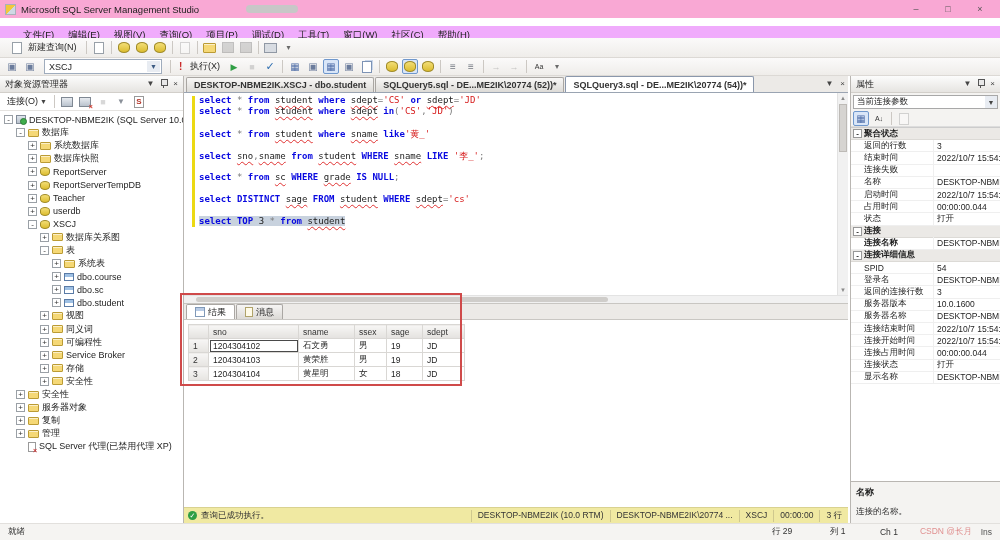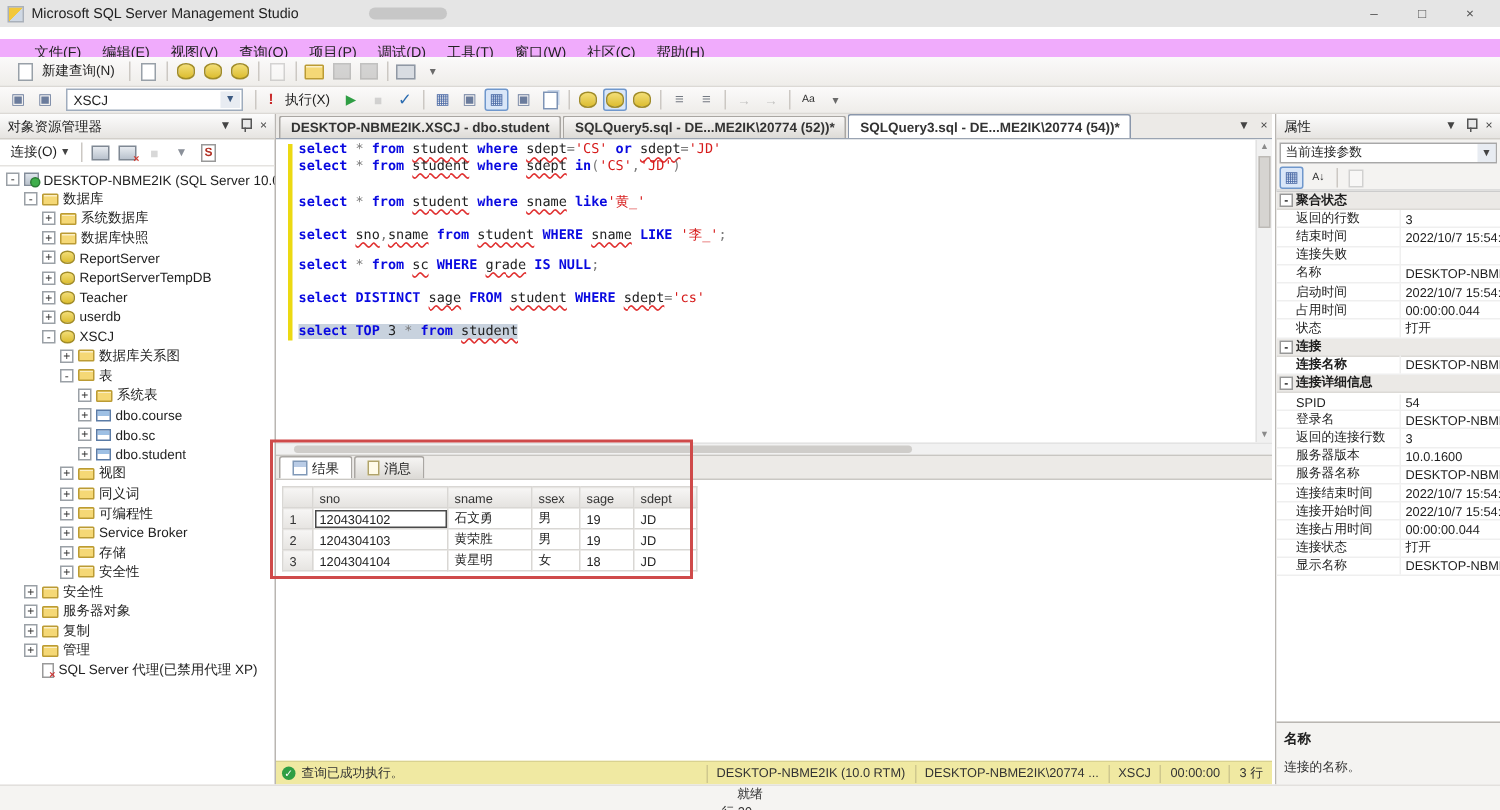--- a/index.html
+++ b/index.html
@@ -1,21 +1,21 @@
 <!DOCTYPE html>
 <html><head>
 <meta charset="utf-8">
 <style>
   html,body{margin:0;padding:0;background:#fff;}
   *{box-sizing:border-box;}
   .app{position:relative;width:1000px;height:540px;overflow:hidden;background:#fff;
        font-family:"Liberation Sans","DejaVu Sans",sans-serif;font-size:9px;color:#1e1e1e;}
 
   
-  .titlebar{position:absolute;left:0;top:0;right:0;height:18px;background:#e5e5e5;
+  .titlebar{position:absolute;left:0;top:0;right:0;height:18px;background:#f9a8d4;
             display:flex;align-items:center;padding-left:5px;gap:5px;}
   .app-logo{width:11px;height:11px;border:1px solid #a9b0ba;
             background:linear-gradient(135deg,#f2c83c 0 52%,#cfd8e4 52%);}
   .title-text{font-size:9.5px;color:#222;}
   .progress-pill{position:absolute;left:246px;top:5px;width:52px;height:8px;background:#c7c7c7;
                  border-radius:4px;overflow:hidden;}
   .progress-fill{width:34%;height:100%;background:#55c26c;border-radius:4px;}
   .win-controls{position:absolute;right:4px;top:0;height:18px;display:flex;}
   .win-btn{width:32px;height:18px;display:flex;align-items:center;justify-content:center;
            color:#555;font-size:9px;}
@@ -179,21 +179,21 @@
   .prow.section{background:#ebe9e6;font-weight:bold;border-bottom-color:#dcdad6;}
   .prow.section .plabel{width:auto;border:none;}
   .lbold{font-weight:bold;}
   .pdesc{height:42px;border-top:1px solid #b9b6b2;background:#f4f3f1;padding:4px 5px;flex:none;}
   .pdesc-title{font-weight:bold;font-size:9px;}
   .pdesc-text{font-size:8.5px;color:#333;margin-top:7px;}
 
   
   .statusbar{position:absolute;left:0;right:0;bottom:0;height:17px;background:#f5f4f2;
              border-top:1px solid #e2e0dd;display:flex;align-items:center;font-size:8.5px;
-             color:#333;padding:0 8px;flex-direction:column;}
+             color:#333;padding:0 8px;}
   .sb-ready{flex:1;}
   .sb-cell{flex:none;padding:0 10px;}
   .sb-line{width:58px;}.sb-col{width:50px;}.sb-ch{width:48px;}
   .sb-mark{color:#e09090;flex:none;padding:0 2px;}
   .sb-ins{flex:none;width:18px;text-align:right;color:#555;}
 
   
   .anno{position:absolute;left:180px;top:293px;width:282px;height:93px;border:2px solid #cf4a4a;
         z-index:50;pointer-events:none;}
 </style>

